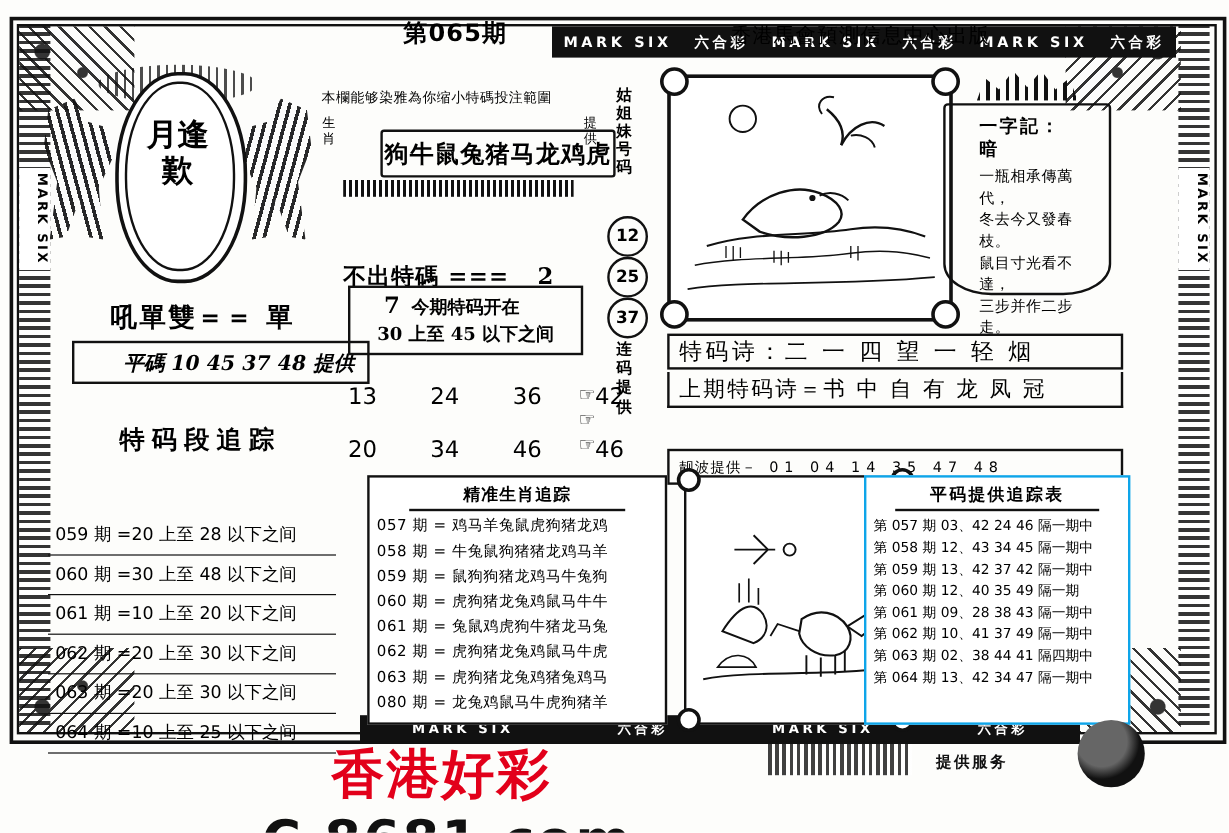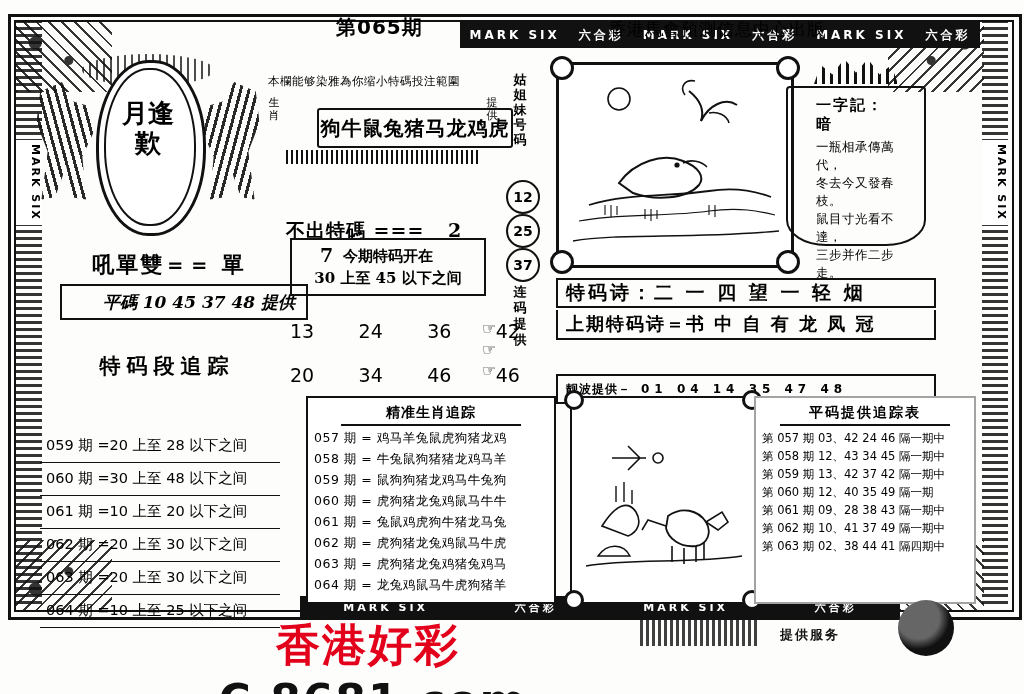--- a/index.html
+++ b/index.html
@@ -232,21 +232,21 @@
     border-radius:4px 4px 40px 40px/4px 4px 26px 26px;
     padding:8px 28px;box-sizing:border-box;
     font-family:"DejaVu Serif","Liberation Serif",serif;
   }
   .poem-head{font-size:15px;font-weight:bold;margin-bottom:4px;letter-spacing:2px;}
   .poem-line{font-size:12.5px;line-height:18px;letter-spacing:.5px;}
   
   .bar{
     position:absolute;left:556px;width:380px;height:30px;
     border:2px solid #111;display:flex;align-items:center;padding-left:8px;
-    box-sizing:border-box;font-weight:bold;
+    box-sizing:border-box;font-weight:normal;
     font-family:"DejaVu Serif","Liberation Serif",serif;
   }
   .bar.b1{top:278px;font-size:19px;letter-spacing:3px;}
   .bar.b2{top:310px;border-top:none;font-size:18px;letter-spacing:2px;}
   .bar.b3{top:374px;font-size:12px;letter-spacing:1px;}
   .bar.b3 .nums{margin-left:10px;letter-spacing:5px;font-family:"DejaVu Sans",sans-serif;}
   
   .zhui-box{
     position:absolute;left:306px;top:396px;width:246px;height:204px;
     border:2px solid #111;background:#fff;
@@ -262,22 +262,22 @@
     font-family:"DejaVu Sans",sans-serif;letter-spacing:.5px;
   }
   
   .pic2{
     position:absolute;left:570px;top:396px;width:182px;height:204px;
     border:2px solid #111;background:#fff;
   }
   .pic2 .dot{position:absolute;width:14px;height:14px;border:3px solid #111;border-radius:50%;background:#fff;}
   
   .pm-box{
-    position:absolute;left:754px;top:396px;width:218px;height:204px;
-    border:2px solid #a3a3a3;background:#fff;
+    position:absolute;left:720px;top:396px;width:218px;height:204px;
+    border:2px solid #0ea5e9;background:#fff;
   }
   .pm-title{
     margin:6px auto 3px;width:170px;text-align:center;
     font-size:14px;font-weight:bold;letter-spacing:2px;
     border-bottom:2px solid #111;padding-bottom:2px;
     font-family:"DejaVu Serif","Liberation Serif",serif;
   }
   .pm-row{
     font-size:11.5px;padding:1.5px 6px;white-space:nowrap;
     font-family:"DejaVu Sans",sans-serif;
@@ -450,21 +450,21 @@
 
   <div class="zhui-box">
     <div class="zhui-title">精准生肖追踪</div>
     <div class="zhui-row">057 期 = 鸡马羊兔鼠虎狗猪龙鸡</div>
     <div class="zhui-row">058 期 = 牛兔鼠狗猪猪龙鸡马羊</div>
     <div class="zhui-row">059 期 = 鼠狗狗猪龙鸡马牛兔狗</div>
     <div class="zhui-row">060 期 = 虎狗猪龙兔鸡鼠马牛牛</div>
     <div class="zhui-row">061 期 = 兔鼠鸡虎狗牛猪龙马兔</div>
     <div class="zhui-row">062 期 = 虎狗猪龙兔鸡鼠马牛虎</div>
     <div class="zhui-row">063 期 = 虎狗猪龙兔鸡猪兔鸡马</div>
-    <div class="zhui-row">064 期 = 龙兔鸡鼠马牛虎狗猪羊</div>
+    <div class="zhui-row">080 期 = 龙兔鸡鼠马牛虎狗猪羊</div>
   </div>
 
   <div class="pic2">
     <div class="dot" style="left:-8px;top:-8px;"></div>
     <div class="dot" style="right:-8px;top:-8px;"></div>
     <div class="dot" style="left:-8px;bottom:-8px;"></div>
     <div class="dot" style="right:-8px;bottom:-8px;"></div>
     <svg viewBox="0 0 182 204" width="182" height="204">
       <path d="M40 60 h34 M56 48 l12 12 M56 72 l12 -12" stroke="#111" stroke-width="1.6" fill="none"></path>
       <circle cx="86" cy="60" r="5" fill="none" stroke="#111" stroke-width="1.6"></circle>
@@ -481,20 +481,21 @@
 
   <div class="pm-box">
     <div class="pm-title">平码提供追踪表</div>
     <div class="pm-row">第 057 期 03、42  24  46 隔一期中</div>
     <div class="pm-row">第 058 期 12、43  34  45 隔一期中</div>
     <div class="pm-row">第 059 期 13、42  37  42 隔一期中</div>
     <div class="pm-row">第 060 期 12、40  35  49 隔一期</div>
     <div class="pm-row">第 061 期 09、28  38  43 隔一期中</div>
     <div class="pm-row">第 062 期 10、41  37  49 隔一期中</div>
     <div class="pm-row">第 063 期 02、38  44  41 隔四期中</div>
+    <div class="pm-row">第 064 期 13、42  34  47 隔一期中</div>
   </div>
 
   <div class="wm">
     <span class="red">香港好彩</span>
     <span class="blk">C 8681.com</span>
   </div>
   <div class="smudge"></div>
   <div class="bot-right-text">提供服务</div>
   <div class="ball"></div>
 

